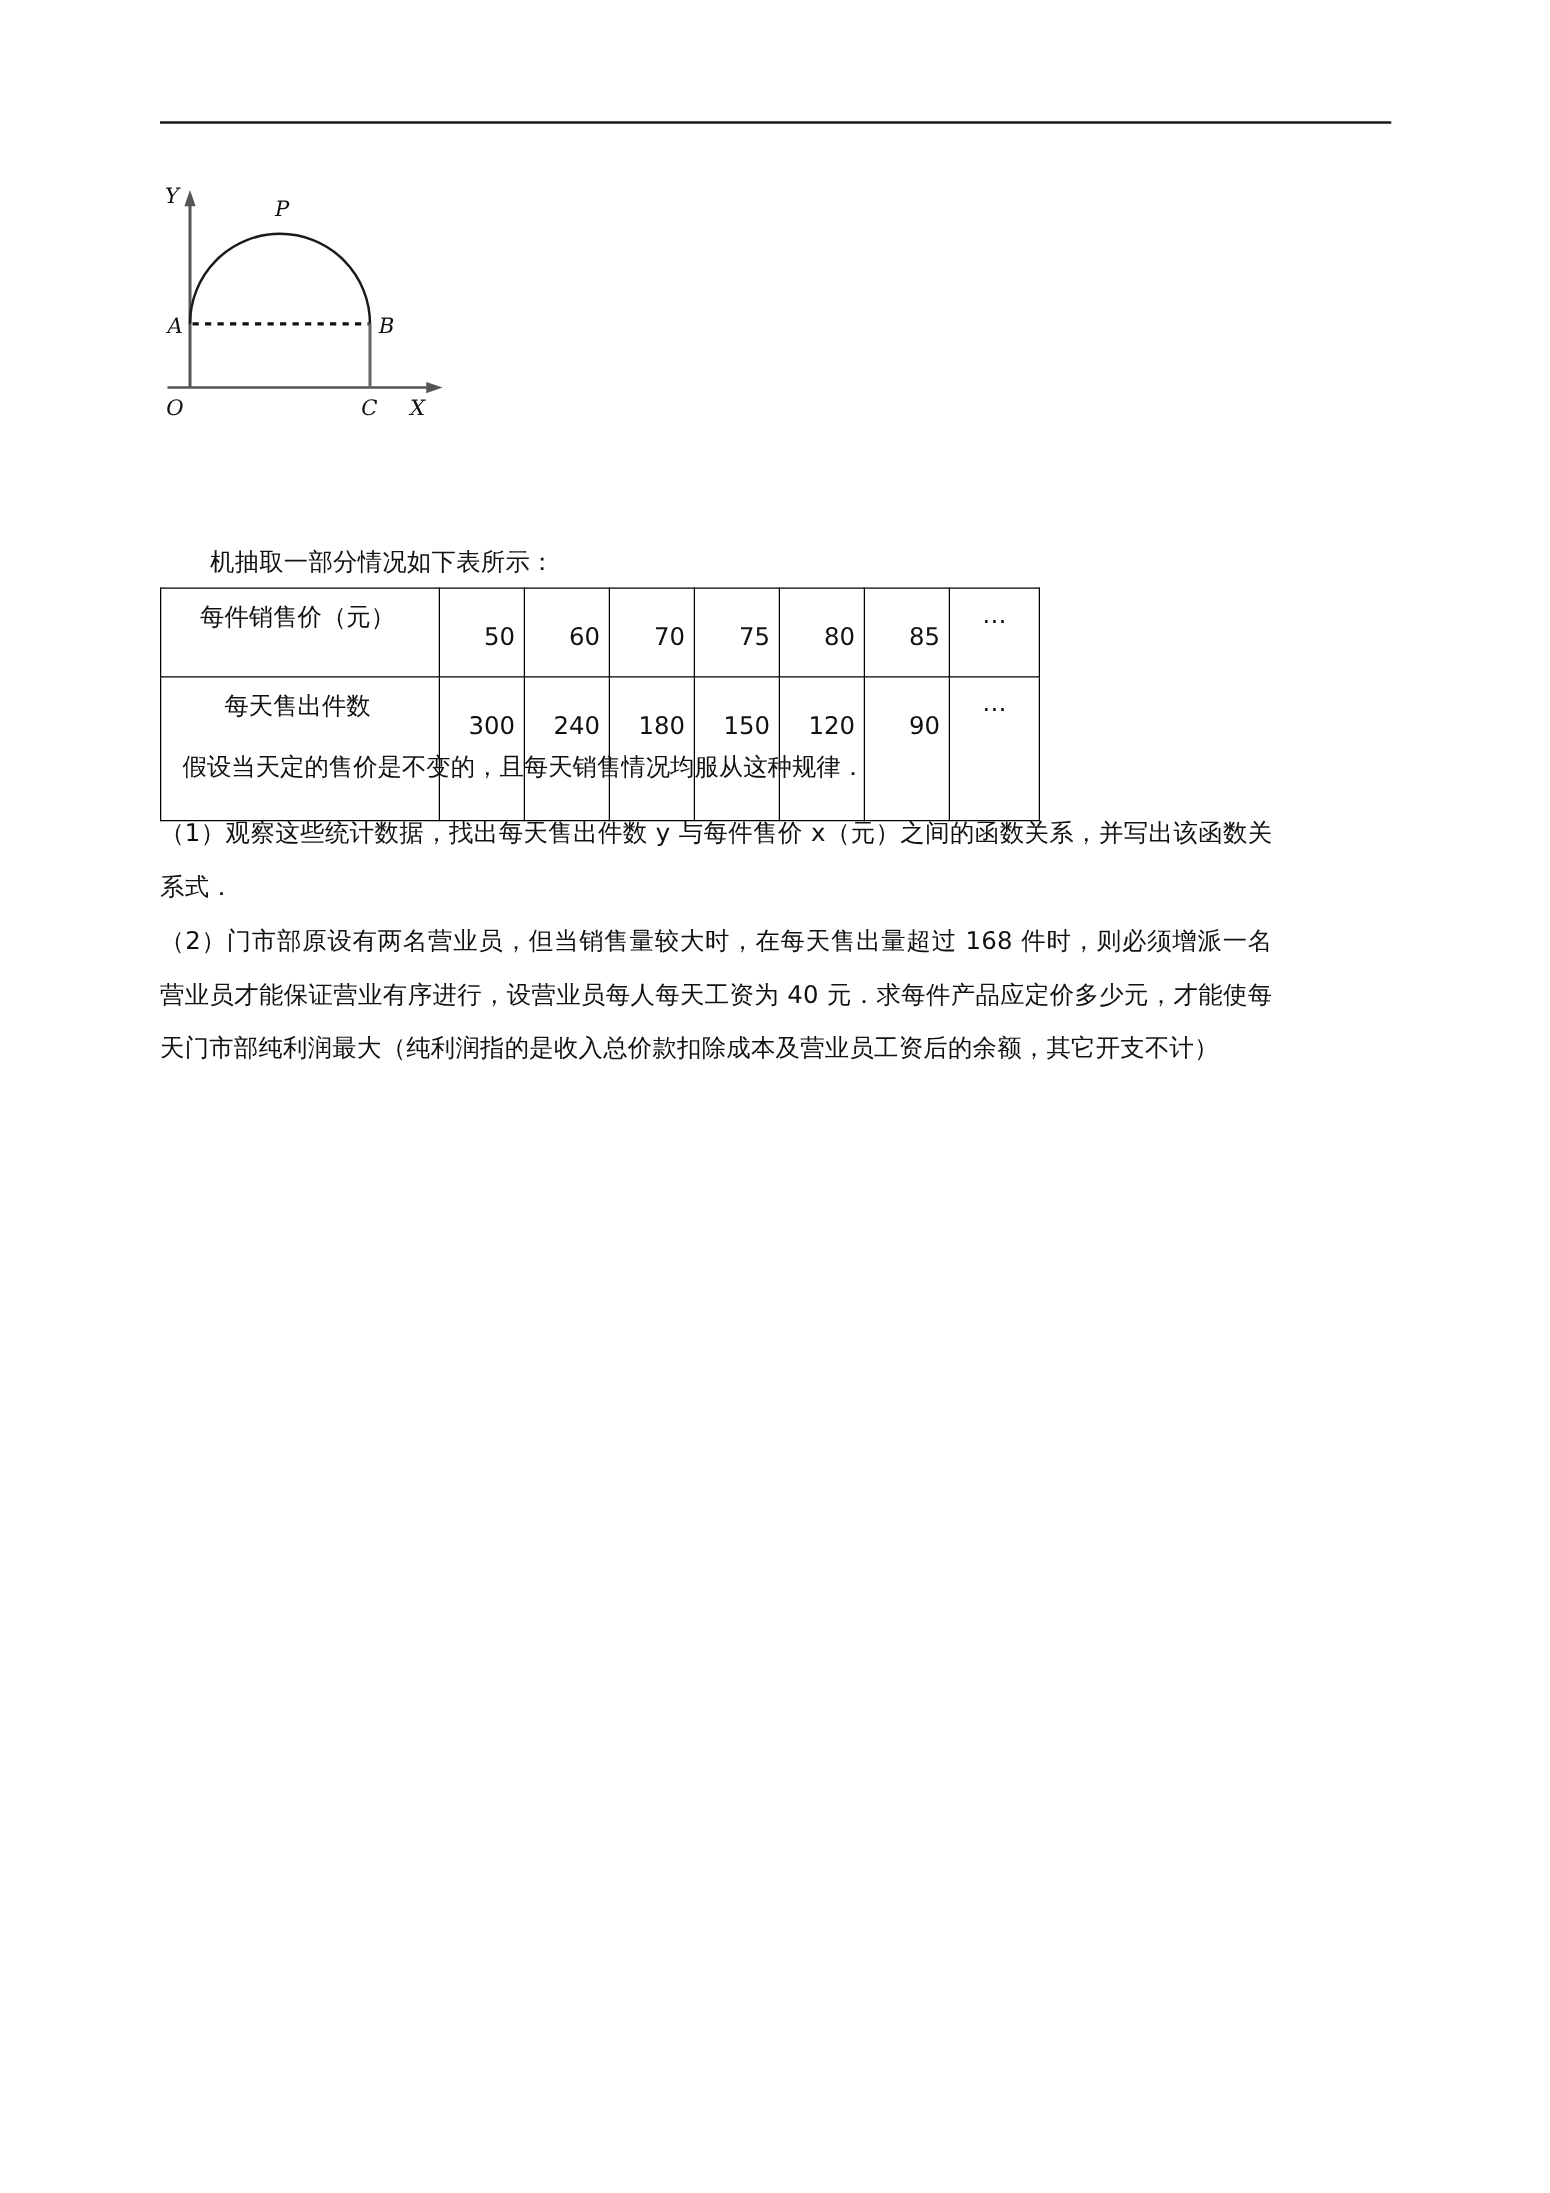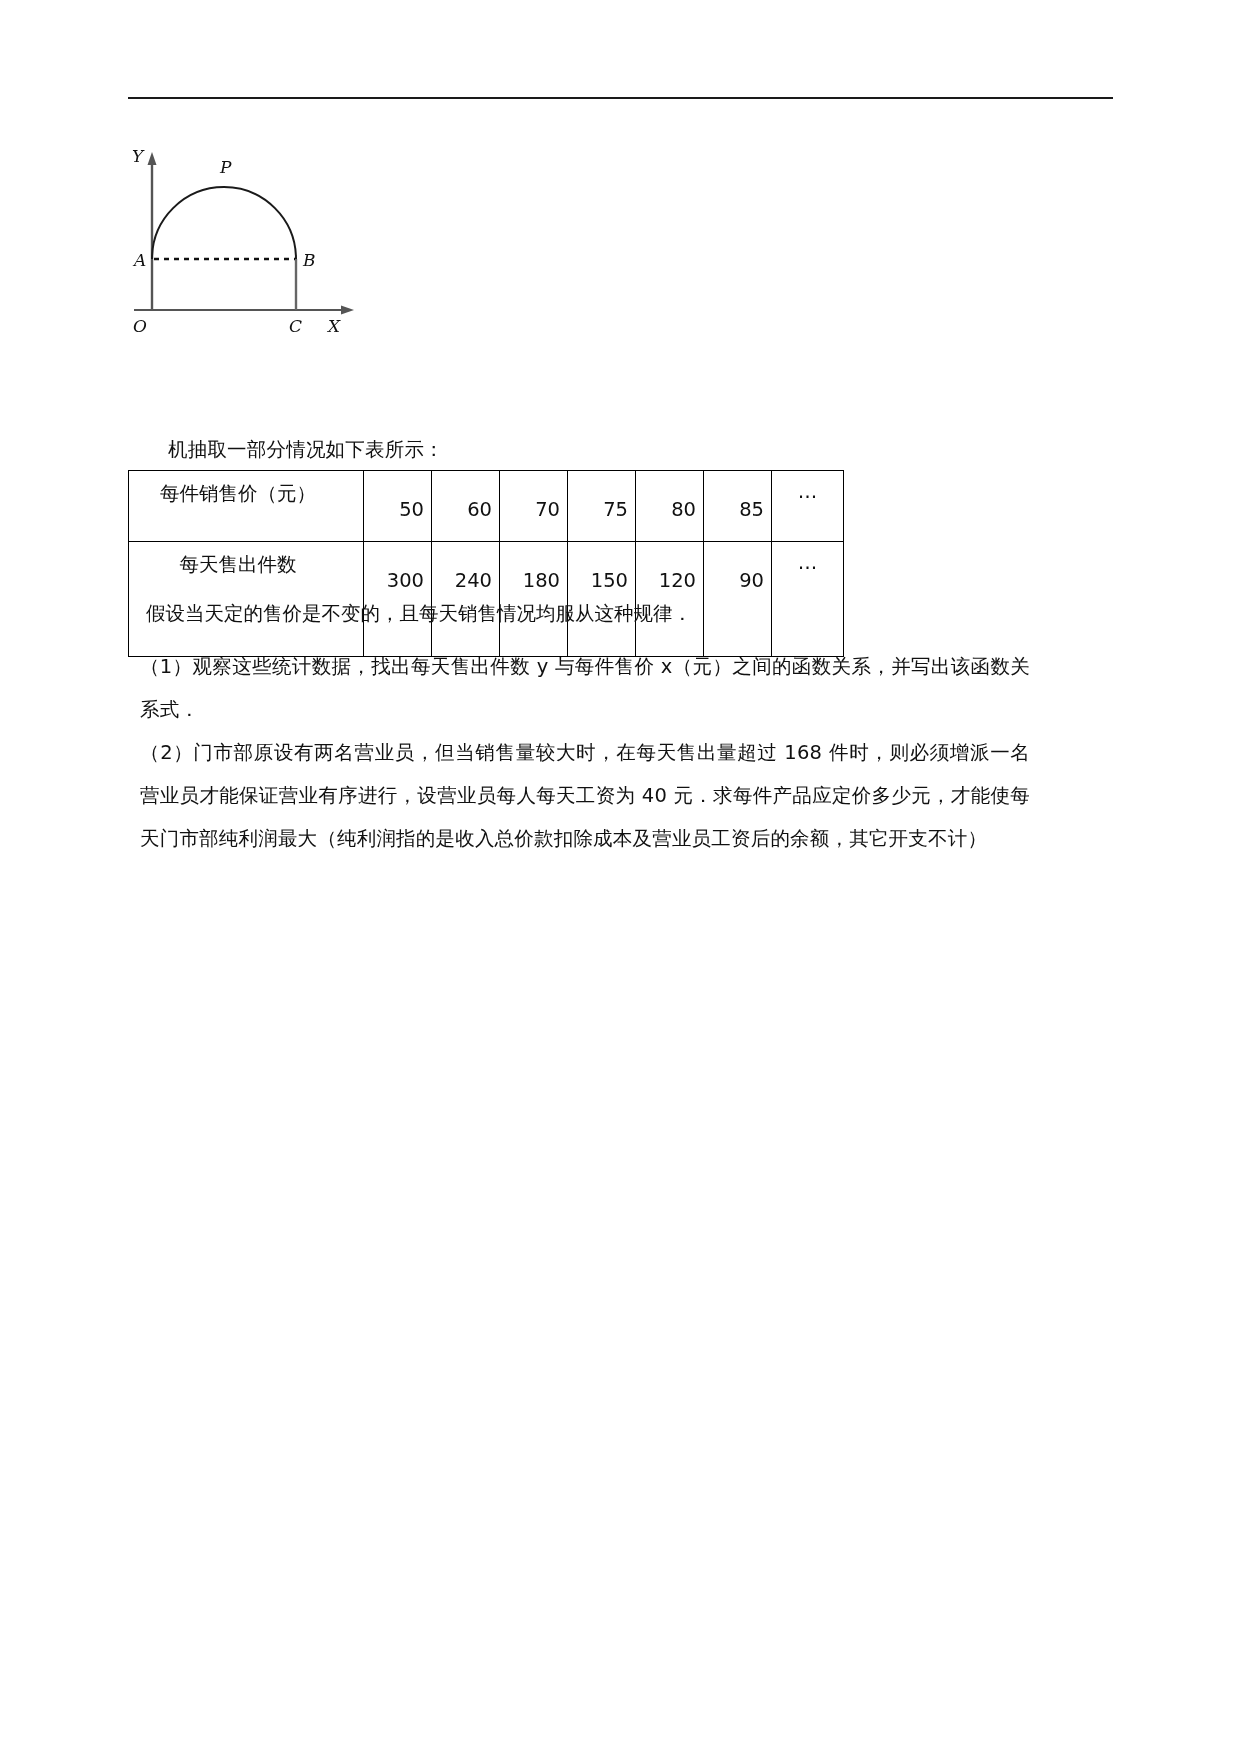--- a/index.html
+++ b/index.html
@@ -73,21 +73,21 @@
     table-layout: fixed;
   }
   .sales-table td {
     border: 1.6px solid #000;
     padding: 0;
     vertical-align: top;
   }
   .sales-table td.label {
     width: 210px;
     text-align: center;
-    padding: 9px 20px 9px 4px;
+    padding: 9px 8px 9px 4px;
   }
   .sales-table td.val {
     width: 53px;
     text-align: right;
     padding: 19px 7px 9px 7px;
     word-break: break-all;
     line-height: 40px;
   }
   .sales-table td.dots {
     width: 57px;
@@ -101,21 +101,21 @@
   .after-table {
     position: absolute;
     left: 146px;
     top: 600px;
     font-size: 19.5px;
     color: #111;
     white-space: nowrap;
   }
   .block {
     position: absolute;
-    left: 140px;
+    left: 128px;
     font-size: 19.5px;
     line-height: 43px;
     letter-spacing: 0.2px;
     color: #111;
     width: 890px;
     text-align: justify;
   }
   .p1 { top: 645px; }
   .p2 { top: 731px; }
 </style>

